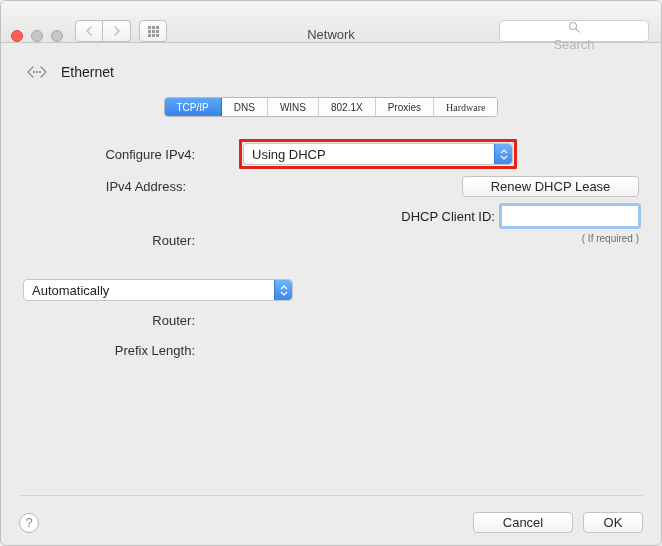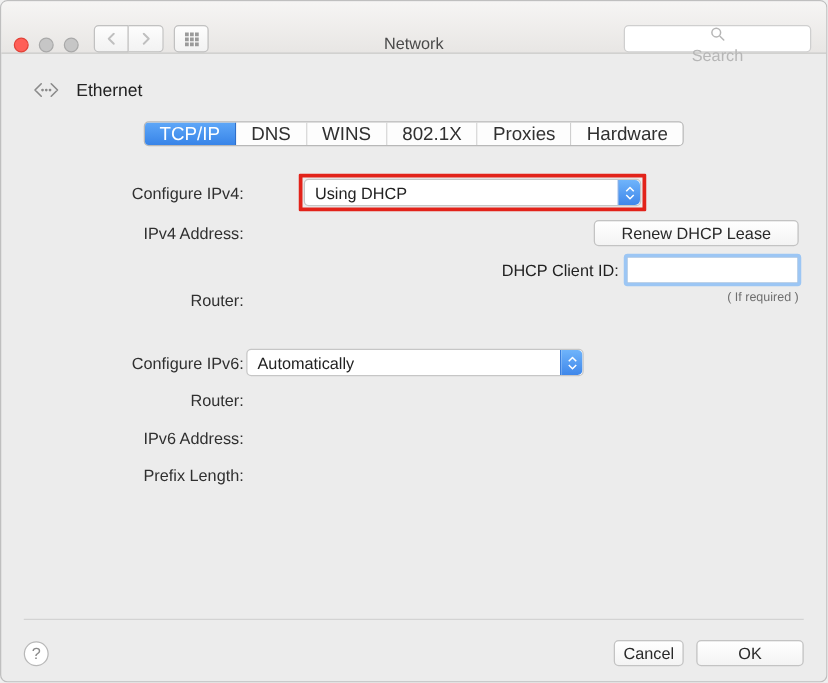--- a/index.html
+++ b/index.html
@@ -97,25 +97,25 @@
 
   .tabbar {
     display: flex; justify-content: center; margin-bottom: 20px;
   }
   .tabs {
     display: flex; border-radius: 4px; overflow: hidden;
     border: 1px solid #b8b8b8;
     height: 20px;
   }
   .tab {
-    padding: 1px 12px 0 12px; font-size: 15px; background: #fdfdfd;
+    padding: 1px 12px 0 12px; font-size: 10px; background: #fdfdfd;
     border-right: 1px solid #cfcfcf; display:flex;align-items:center;
     color: #303030; cursor: default;
   }
-  .tab:last-child { border-right: none; }
+  .tab:last-child { border-right: none; font-family: Liberation Serif, serif; }
   .tab.selected {
     background: linear-gradient(#5ea7f8,#3884e8);
     color: #fff; border-right-color:#2f6fc9;
   }
 
   .form-area {
     flex: 1;
     padding: 2px 4px 0 4px;
   }
   .row {
@@ -275,21 +275,21 @@
             </div>
           </div>
         </div>
         <div class="rt"></div>
       </div>
 
       <div class="row">
         <div class="lab">IPv4 Address:</div>
         <div class="val"><span></span></div>
         <div class="rt" style="justify-content:flex-end;">
-          <div class="btn" style="width:164px;">Renew DHCP Lease</div>
+          <div class="btn" style="width:177px;">Renew DHCP Lease</div>
         </div>
       </div>
 
       <div class="row">
         <div class="val"><span></span></div>
         <div class="rt" style="justify-content:flex-end; gap:6px;">
           <span>DHCP Client ID:</span>
           <input class="textfield" value="" style="">
         </div>
       </div>
@@ -298,21 +298,20 @@
         <div class="lab">Router:</div>
         <div class="val"><span></span></div>
         <div class="rt" style="justify-content:flex-end;">
           <div style="width:138px;" class="hint">( If required )</div>
         </div>
       </div>
 
       <div style="height:14px;"></div>
 
       <div class="row">
-        <div class="lab">Configure IPv6:</div>
         <div class="val">
           <div class="select">
             <span>Automatically</span>
             <div class="caps">
               <svg width="8" height="5" viewBox="0 0 8 5">
                   <path d="M1 4 L4 1 L7 4" stroke="#fff" stroke-width="1.2" fill="none"></path>
                 </svg>
               <svg width="8" height="5" viewBox="0 0 8 5">
                   <path d="M1 1 L4 4 L7 1" stroke="#fff" stroke-width="1.2" fill="none"></path>
                 </svg>
@@ -321,37 +320,32 @@
         </div>
         <div class="rt"></div>
       </div>
 
       <div class="row">
         <div class="lab">Router:</div>
         <div class="val"><span></span></div>
         <div class="rt"></div>
       </div>
 
-      <div class="row">
-        <div class="lab">IPv6 Address:</div>
-        <div class="val"><span></span></div>
-        <div class="rt"></div>
-      </div>
 
       <div class="row">
         <div class="lab">Prefix Length:</div>
         <div class="val"><span></span></div>
         <div class="rt"></div>
       </div>
 
     </div>
 
     <hr class="divider">
 
     <div class="footer">
       <div class="help">?</div>
       <div class="spacer"></div>
-      <div class="btn" style="width:56px;margin-right:10px;">Cancel</div>
-      <div class="btn" style="width:86px;">OK</div>
+      <div class="btn" style="width:100px;margin-right:10px;">Cancel</div>
+      <div class="btn" style="width:60px;">OK</div>
     </div>
 
   </div>
 </div>
 
 </body></html>

